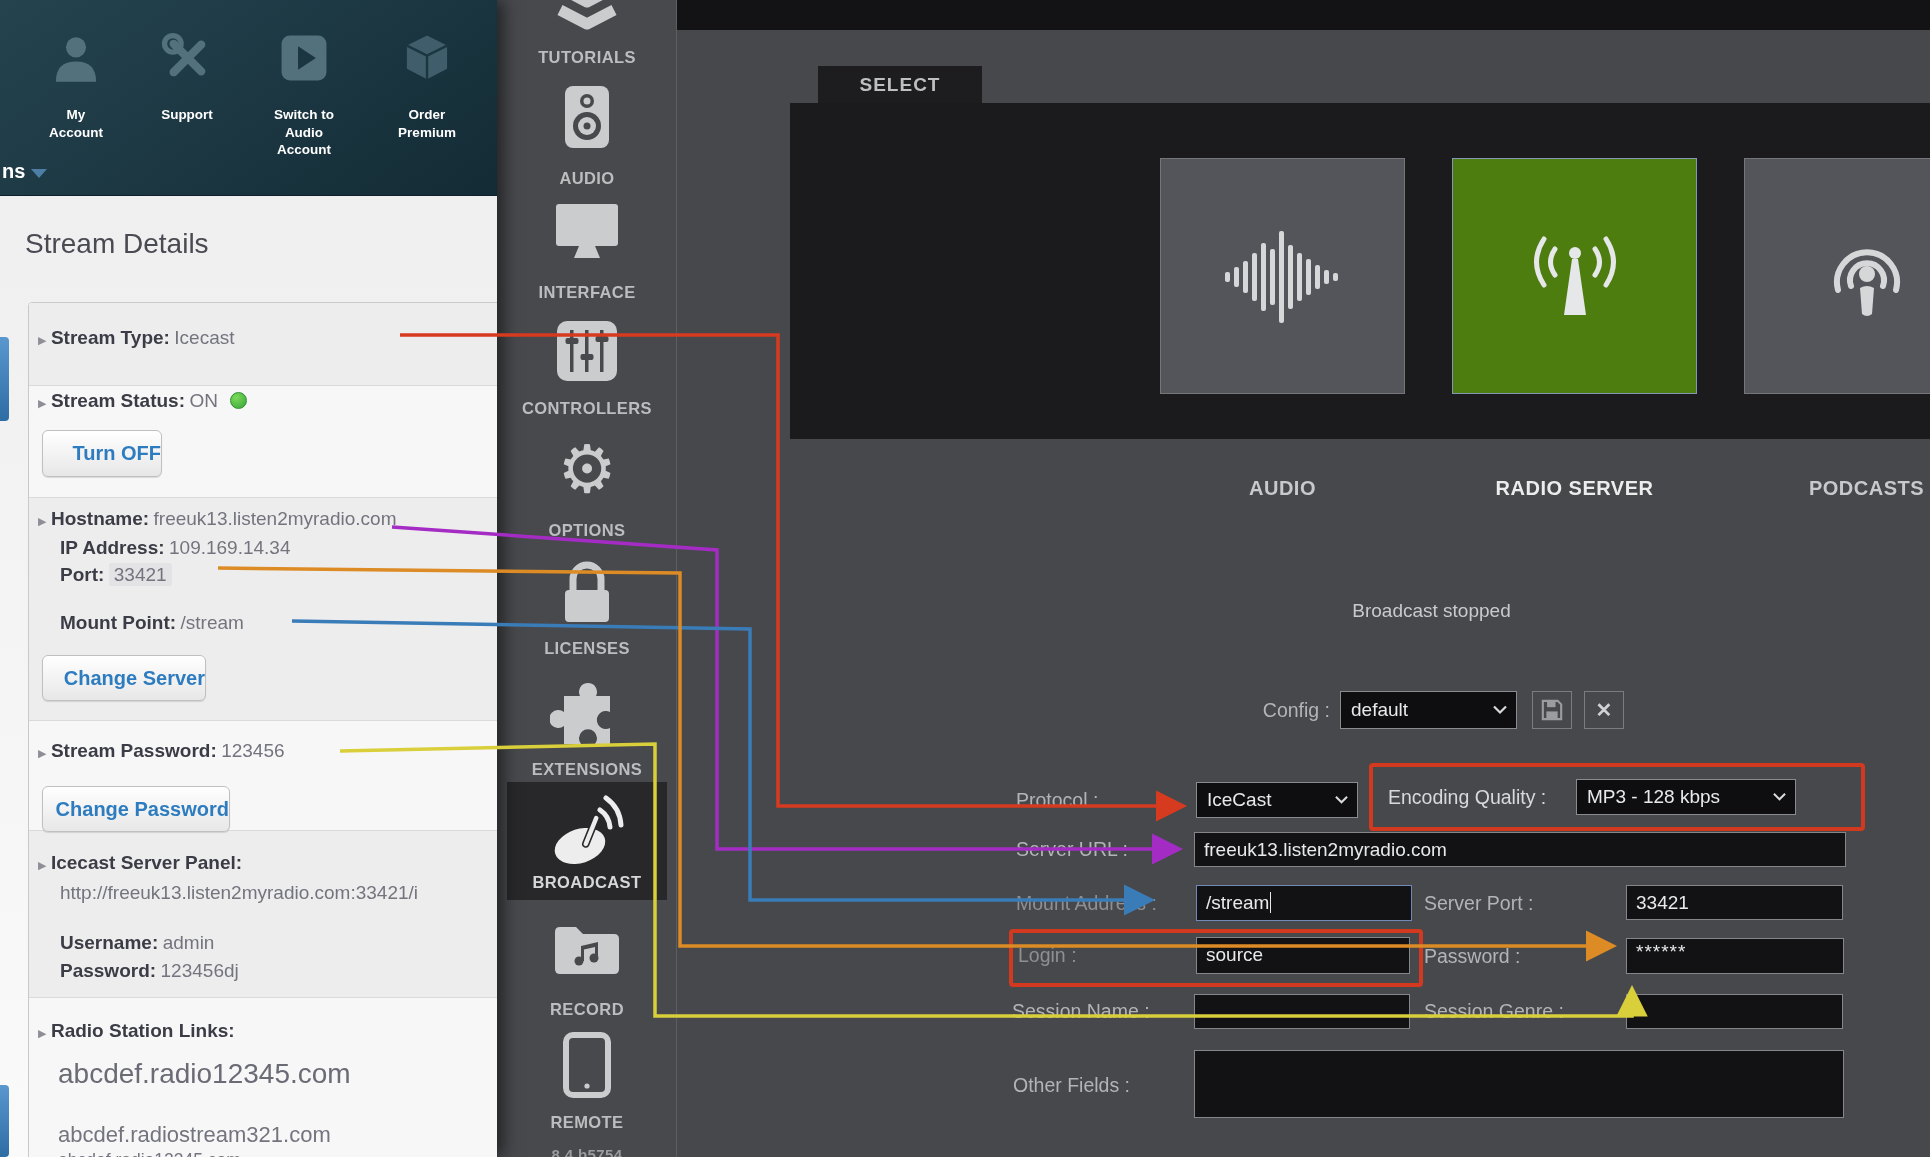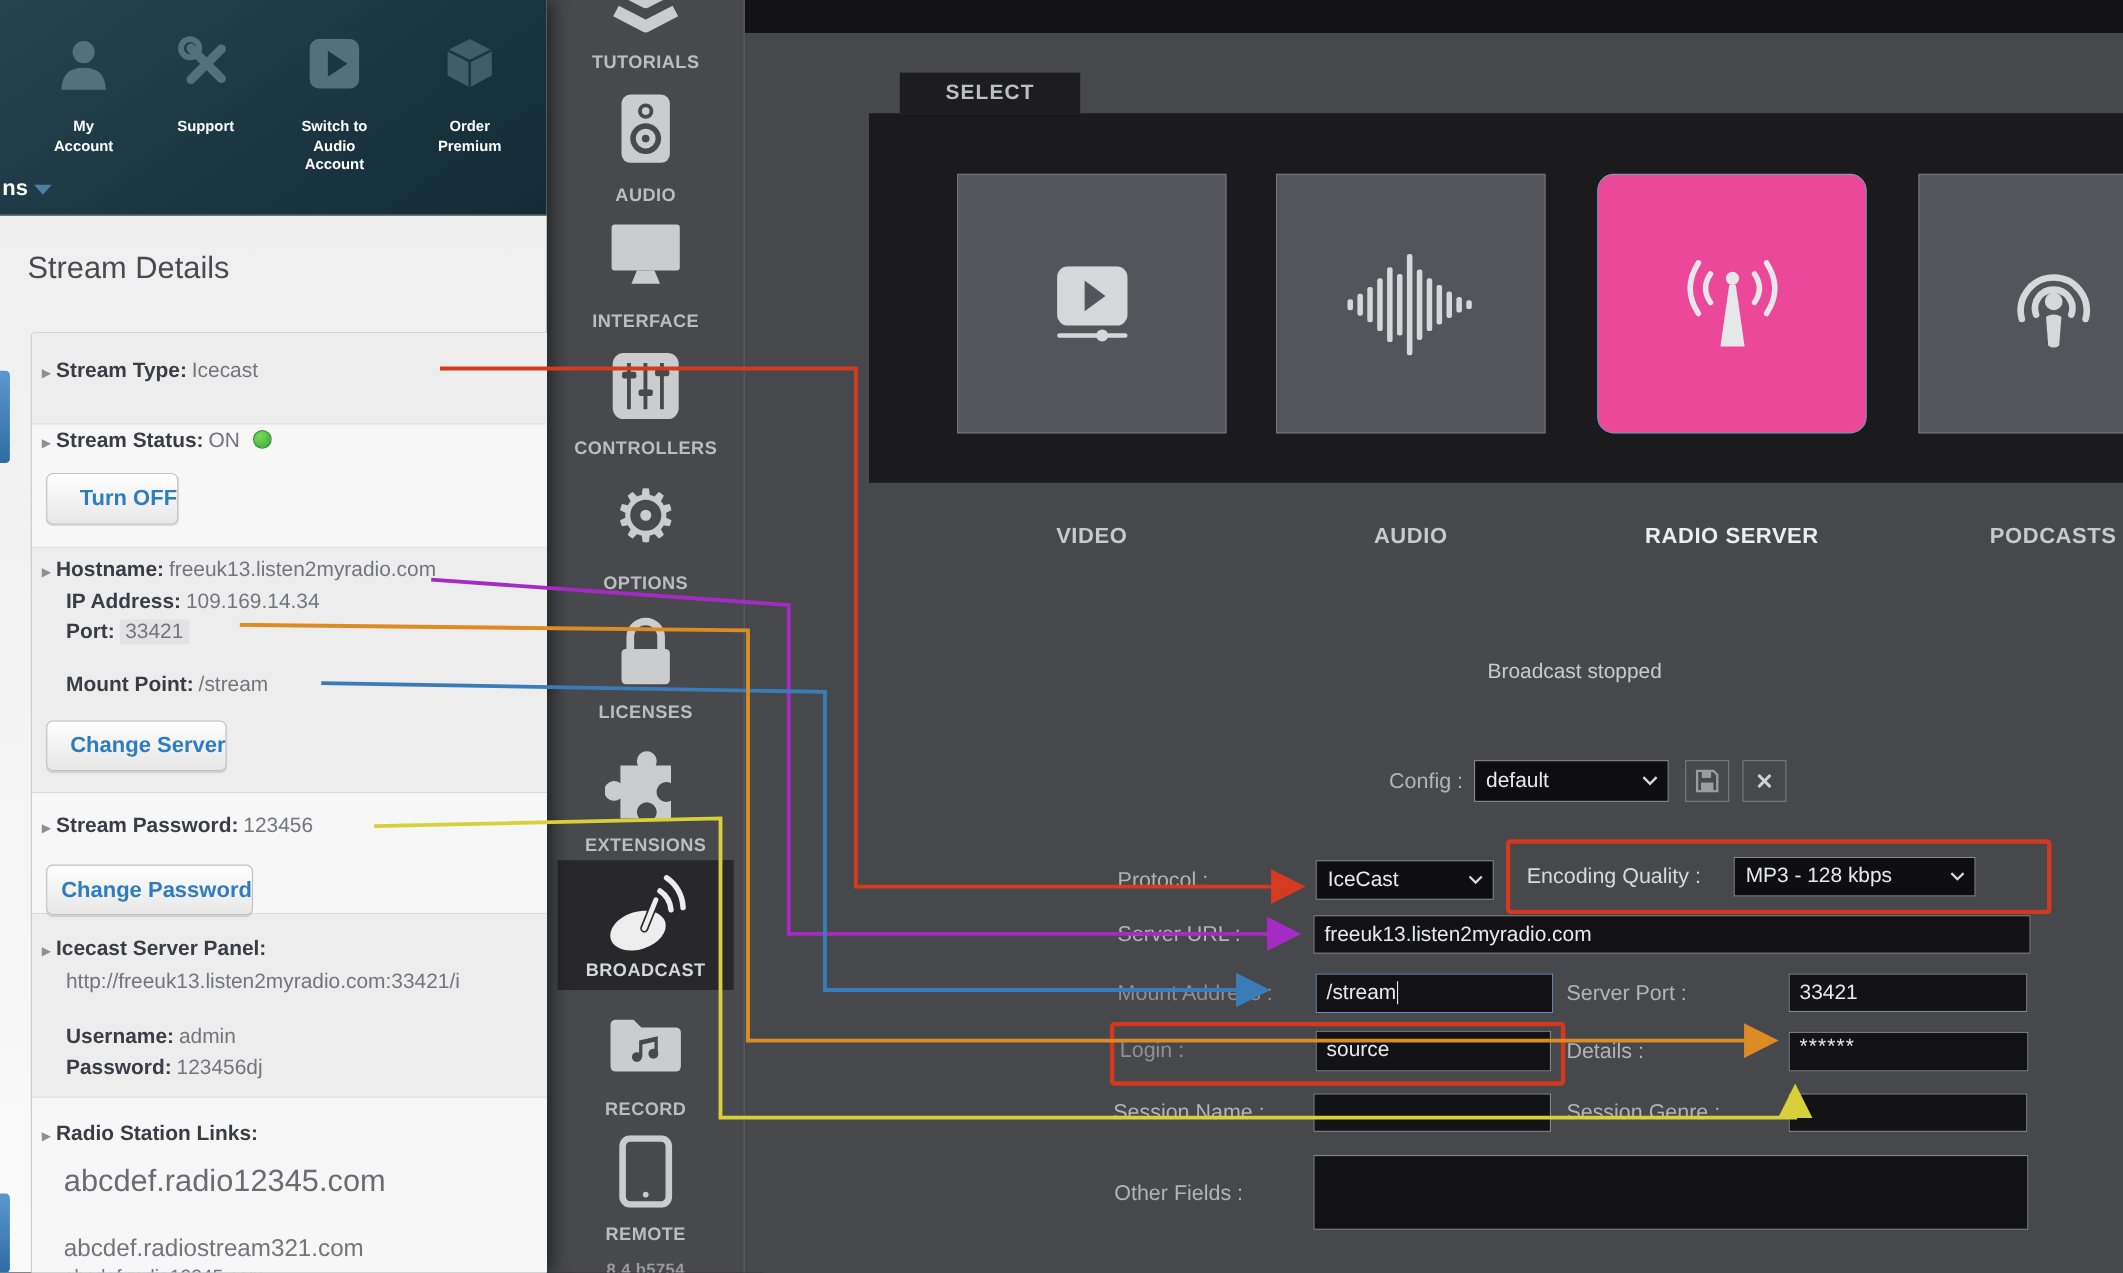--- a/index.html
+++ b/index.html
@@ -8,21 +8,21 @@
   .abs{position:absolute;}
 
   
   .main-bg{left:677px;top:0;width:1253px;height:1157px;background:#47484c;}
   .topbar{left:677px;top:0;width:1253px;height:30px;background:#131315;}
   .select-tab{left:818px;top:66px;width:164px;height:37px;background:#1d1d1f;
       color:#bebfc1;font-weight:bold;font-size:19px;letter-spacing:1px;
       text-align:center;line-height:38px;}
   .dark-panel{left:790px;top:103px;width:1140px;height:336px;background:#1b1b1d;}
   .tile{top:158px;width:243px;height:234px;background:#54555a;border:1px solid #75767a;}
-  .tile.active{background:#ec4899;border-color:#8496b8;border-radius:15px;}
+  .tile.active{background:#4d7c0f;border-color:#8496b8;}
   .tile .tlabel{position:absolute;left:0;right:0;top:318px;text-align:center;
       font-size:20px;font-weight:bold;color:#c8c9cb;letter-spacing:.5px;}
   .tile .ticon{position:absolute;left:50%;top:118px;transform:translate(-50%,-50%);}
 
   .start-btn{left:1253px;top:490px;width:357px;height:88px;background:#515257;
       border:1px solid #8a8b8e;display:flex;align-items:center;justify-content:center;
       gap:18px;color:#d2d3d5;font-weight:bold;font-size:21px;letter-spacing:1px;}
   .bc-status{left:1253px;top:600px;width:357px;text-align:center;
       color:#c9cacc;font-size:19px;}
 
@@ -83,31 +83,20 @@
 <body>
 
 <div class="page">
 
   <div class="abs main-bg"></div>
   <div class="abs topbar"></div>
 
   <div class="abs select-tab">SELECT</div>
   <div class="abs dark-panel"></div>
 
-  <div class="abs tile" style="left:870px">
-    <span class="ticon">
-      <svg width="80" height="70" viewBox="0 0 80 70">
-        <rect x="8" y="0" width="64" height="54" rx="10" fill="#d6d7d9"></rect>
-        <polygon points="33,13 52,27 33,41" fill="#54555a"></polygon>
-        <rect x="8" y="61" width="64" height="4" rx="2" fill="#d6d7d9"></rect>
-        <circle cx="49" cy="63" r="5.5" fill="#d6d7d9"></circle>
-      </svg>
-      </span>
-    <span class="tlabel">VIDEO</span>
-  </div>
   <div class="abs tile" style="left:1160px">
     <span class="ticon">
       <svg width="120" height="100" viewBox="0 0 120 100">
         <g fill="#d6d7d9">
           <rect x="2" y="45" width="5" height="10" rx="2"></rect>
           <rect x="11" y="40" width="5" height="20" rx="2"></rect>
           <rect x="20" y="34" width="5" height="32" rx="2"></rect>
           <rect x="29" y="26" width="5" height="48" rx="2"></rect>
           <rect x="38" y="16" width="5" height="68" rx="2"></rect>
           <rect x="47" y="22" width="5" height="56" rx="2"></rect>
@@ -203,21 +192,21 @@
   <div class="abs flabel dim" style="left:1016px;top:885px;line-height:36px">Mount Address :</div>
   <div class="abs tin focus" style="left:1196px;top:885px;width:216px;height:36px">
     <span>/stream</span><span style="border-left:1.6px solid #e8e9eb;margin-left:1px"></span>
   </div>
   <div class="abs flabel" style="left:1424px;top:885px;line-height:36px">Server Port :</div>
   <div class="abs tin" style="left:1626px;top:885px;width:217px;height:35px">33421</div>
 
   <div class="abs redbox" style="left:1009px;top:929px;width:406px;height:50px"></div>
   <div class="abs flabel dim" style="left:1018px;top:937px;line-height:37px">Login :</div>
   <div class="abs tin" style="left:1196px;top:937px;width:214px;height:37px">source</div>
-  <div class="abs flabel" style="left:1424px;top:938px;line-height:36px">Details :</div>
+  <div class="abs flabel" style="left:1424px;top:938px;line-height:36px">Password :</div>
   <div class="abs tin" style="left:1626px;top:938px;width:218px;height:36px;line-height:26px;letter-spacing:1px">******</div>
 
   <div class="abs flabel" style="left:1012px;top:994px;line-height:35px">Session Name :</div>
   <div class="abs tin" style="left:1194px;top:994px;width:216px;height:35px"></div>
   <div class="abs flabel" style="left:1424px;top:994px;line-height:35px">Session Genre :</div>
   <div class="abs tin" style="left:1626px;top:994px;width:217px;height:35px"></div>
 
   <div class="abs flabel" style="left:1013px;top:1068px;line-height:35px">Other Fields :</div>
   <div class="abs tin" style="left:1194px;top:1050px;width:650px;height:68px"></div>
 

